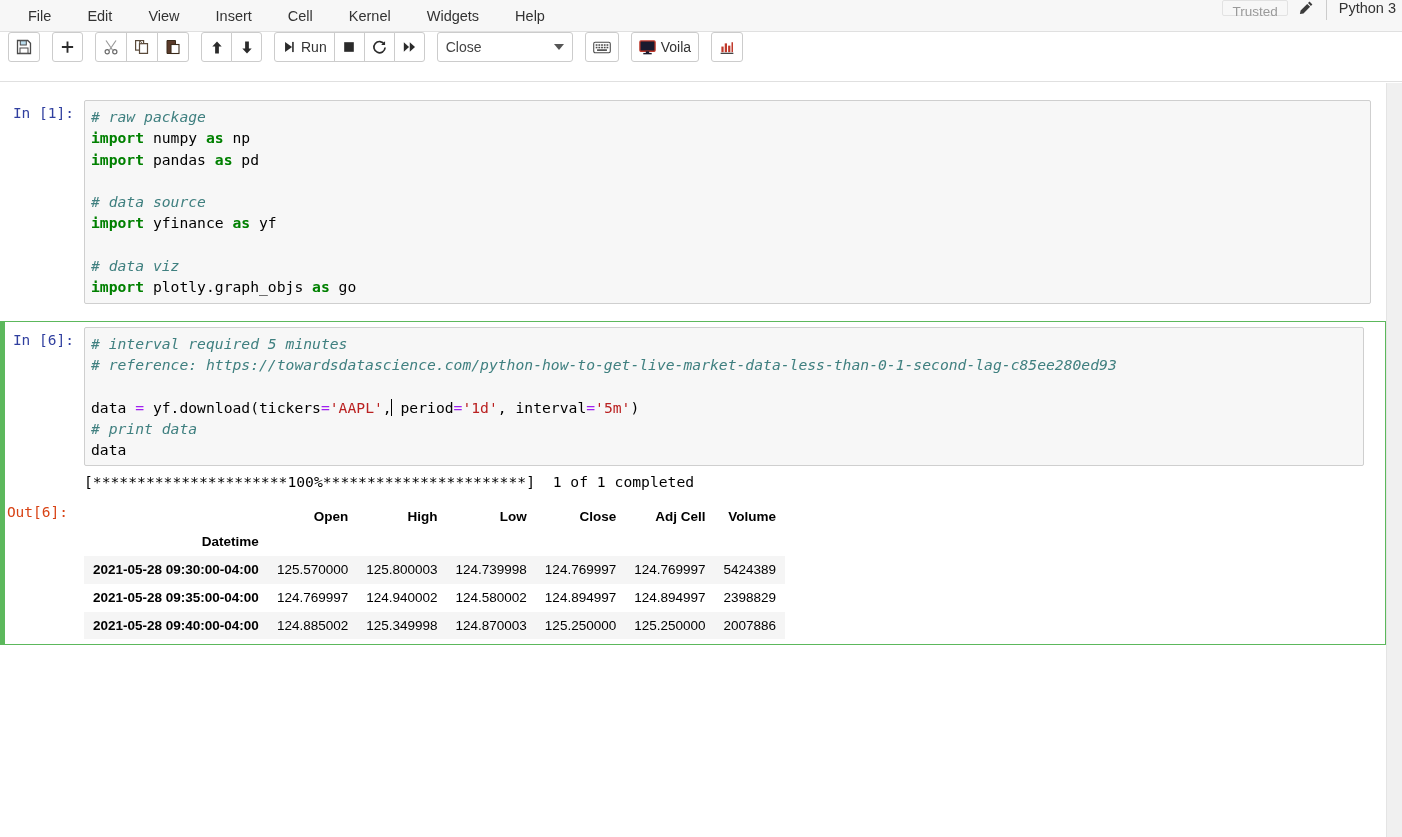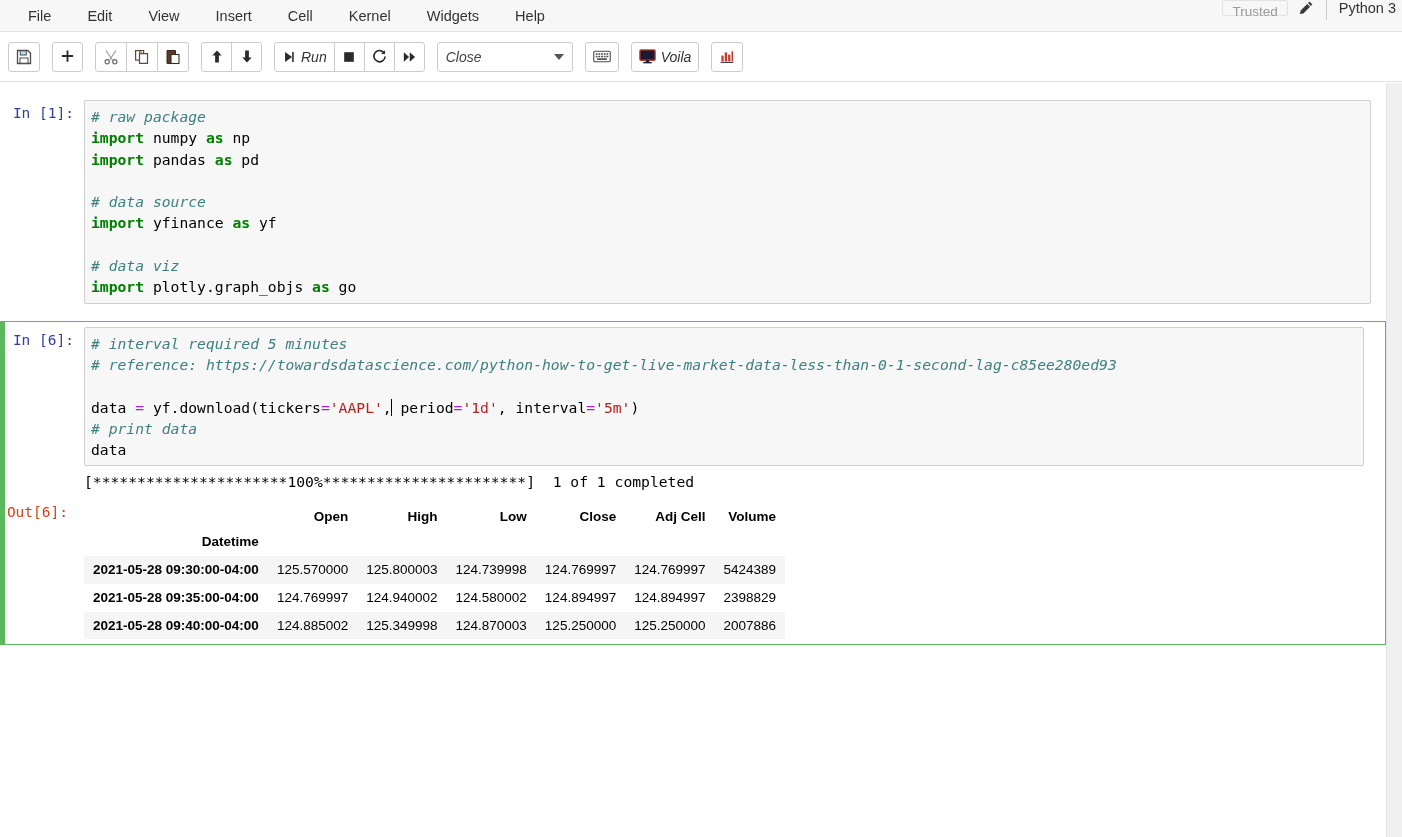--- a/index.html
+++ b/index.html
@@ -59,24 +59,22 @@
   #kernel-name {
     font-size: 14.5px; color: #333333; padding-right: 6px;
   }
 
   
   #toolbar {
     height: 50px;
     background: #ffffff;
     border-bottom: 1px solid #e0e0e0;
     display: flex;
-    align-items: center;
     padding-left: 8px;
     gap: 0px;
-    font-style: italic;
   }
   .btn-group { display: flex; margin-right: 12px; }
   .tb-btn {
     height: 30px;
     min-width: 31px;
     border: 1px solid #cccccc;
     background: #ffffff;
     display: flex;
     align-items: center;
     justify-content: center;

